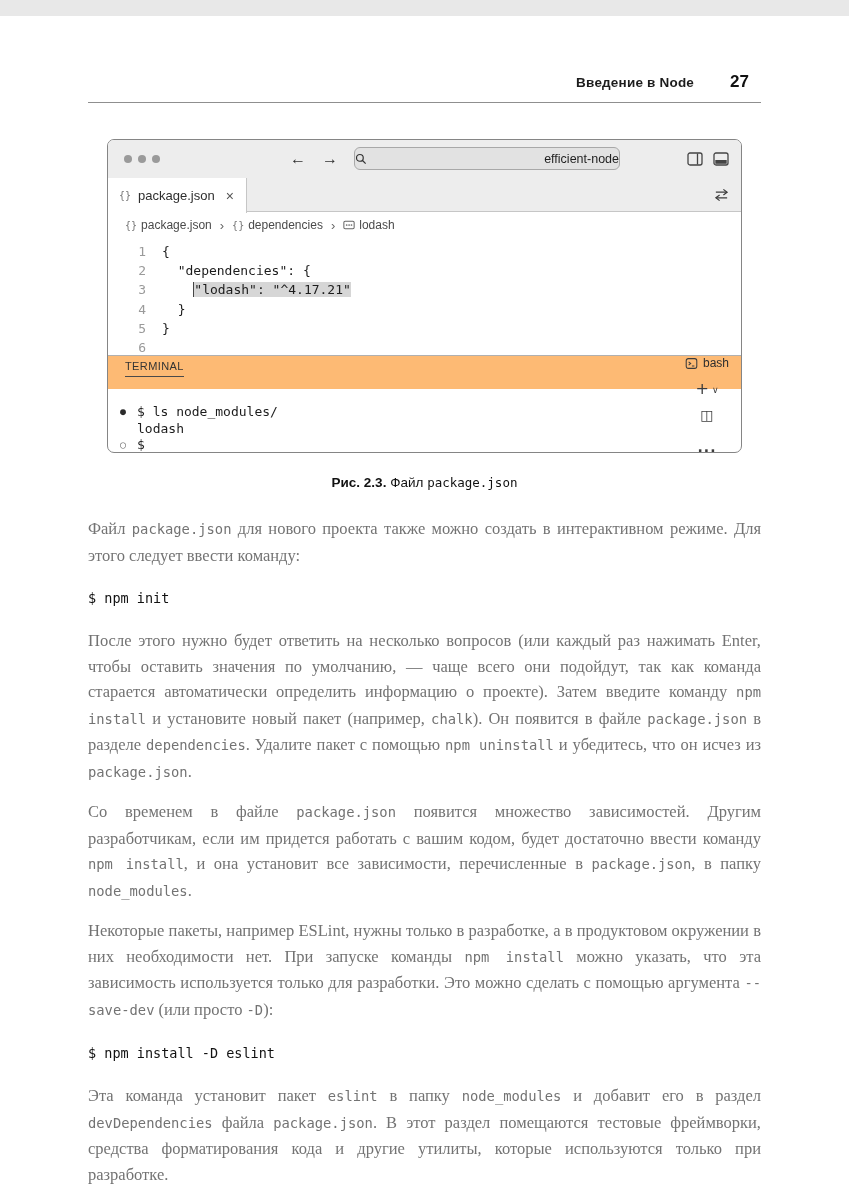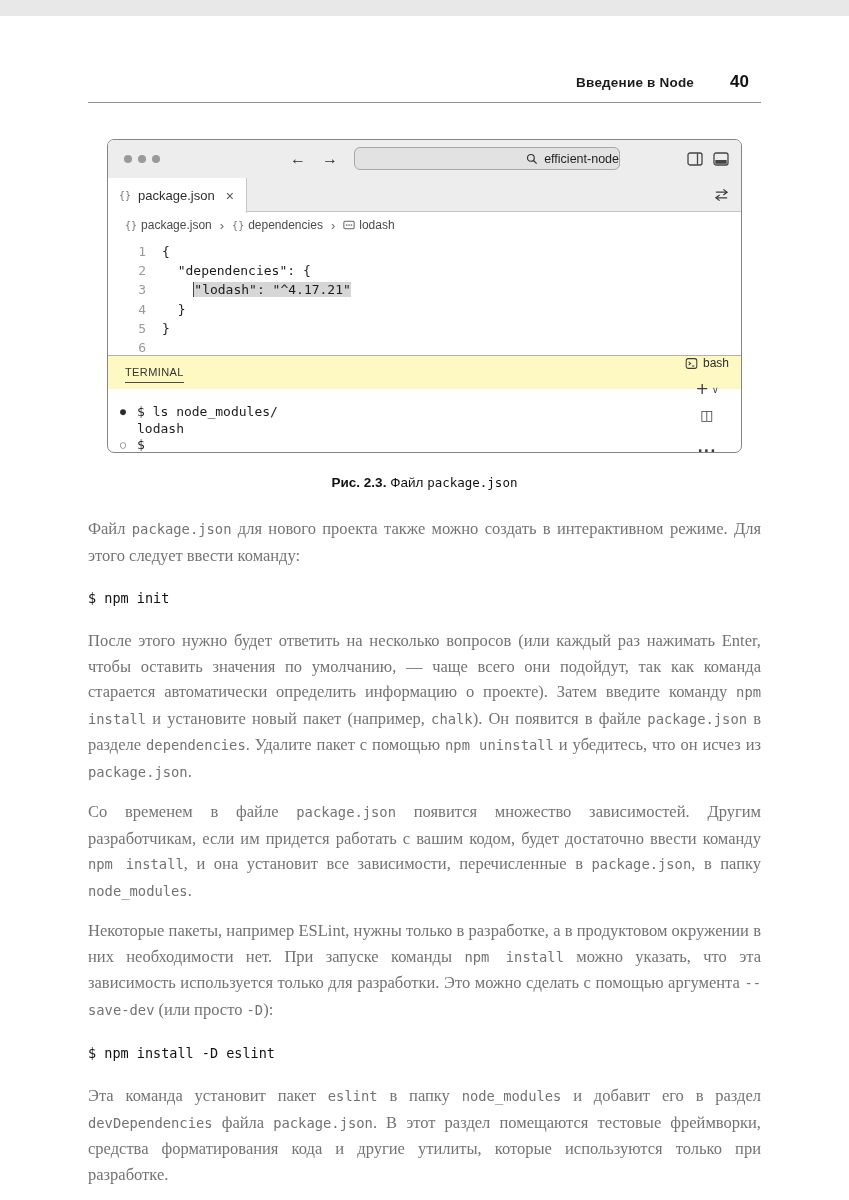--- a/index.html
+++ b/index.html
@@ -33,21 +33,21 @@
     font-family:"Liberation Sans", sans-serif;
   }
   .vs-titlebar{position:absolute;top:0;left:0;right:0;height:38px;background:#ededed;}
   .dots{position:absolute;left:16px;top:15px;display:flex;gap:6px;}
   .dot{width:8px;height:8px;border-radius:50%;background:#9a9a9a;}
   .nav-arrows{position:absolute;left:182px;top:0;height:38px;display:flex;align-items:center;gap:16px;
     font-size:16px;color:#2f2f2f;}
   .searchbox{
     position:absolute;left:246px;top:7px;width:266px;height:23px;
     box-sizing:border-box;border:1px solid #a8a8a8;border-radius:6px;background:#e2e2e2;
-    display:flex;align-items:center;justify-content:flex-end;gap:6px;
+    display:flex;align-items:center;justify-content:space-between;gap:6px;
     font-size:12.5px;color:#1f1f1f;
   }
   .layout-icons{position:absolute;right:12px;top:12px;display:flex;gap:10px;align-items:center;}
 
   .vs-tabbar{position:absolute;top:38px;left:0;right:0;height:34px;background:#ededed;
     border-bottom:1px solid #c6c6c6;box-sizing:border-box;}
   .tab{
     position:absolute;left:0;top:0;height:35px;z-index:2;
     display:flex;align-items:center;gap:7px;padding:0 12px 0 11px;
     background:#fff;border-right:1px solid #c6c6c6;box-sizing:border-box;
@@ -65,21 +65,21 @@
   .bc-item{display:flex;align-items:center;gap:4px;}
   .bc-sep{color:#666;font-size:13px;margin:0 3px;}
 
   .vs-code{position:absolute;top:97px;left:0;right:0;padding-top:5px;}
   .cl{display:flex;font:13px/19.2px "DejaVu Sans Mono", monospace;}
   .ln{flex:none;width:38px;text-align:right;padding-right:16px;color:#9a9a9a;}
   .ct{white-space:pre;color:#1c1c1c;}
   .hl{background:#d6d6d6;border-left:1.5px solid #444;}
 
   .vs-termbar{position:absolute;top:215px;left:0;right:0;height:33px;
-    border-top:1px solid #b0b0b0;background:#fef9c3;display:flex;align-items:center;}
+    border-top:1px solid #b0b0b0;background:#fdba74;display:flex;align-items:flex-start;}
   .term-label{
     margin:4px 0 0 17px;padding-bottom:4px;border-bottom:1px solid #4a4a4a;
     font-size:11px;letter-spacing:.4px;color:#333;
   }
   .term-actions{position:absolute;right:12px;top:0;height:33px;display:flex;align-items:center;gap:11px;color:#3c3c3c;flex-direction:column;}
   .shell-group{display:flex;align-items:center;gap:5px;font-size:12px;color:#2e2e2e;}
   .plus-group{display:flex;align-items:center;gap:3px;}
   .icon-glyph{font-family:"DejaVu Sans", sans-serif;font-size:14px;line-height:1;color:#3c3c3c;}
   .plus-glyph{font-size:16px;}
   .chev-glyph{font-size:9px;position:relative;top:1px;}
@@ -110,21 +110,21 @@
   }
   svg{display:block;}
 </style>
 </head>
 <body>
 
 <div class="page">
 
   <header class="running-head">
     <span class="rh-title">Введение в Node</span>
-    <span class="rh-num">40</span>
+    <span class="rh-num">27</span>
   </header>
   <hr class="head-rule">
 
   <figure class="figure">
     <div class="vscode">
 
       <div class="vs-titlebar">
         <div class="dots">
           <span class="dot"></span>
           <span class="dot"></span>

